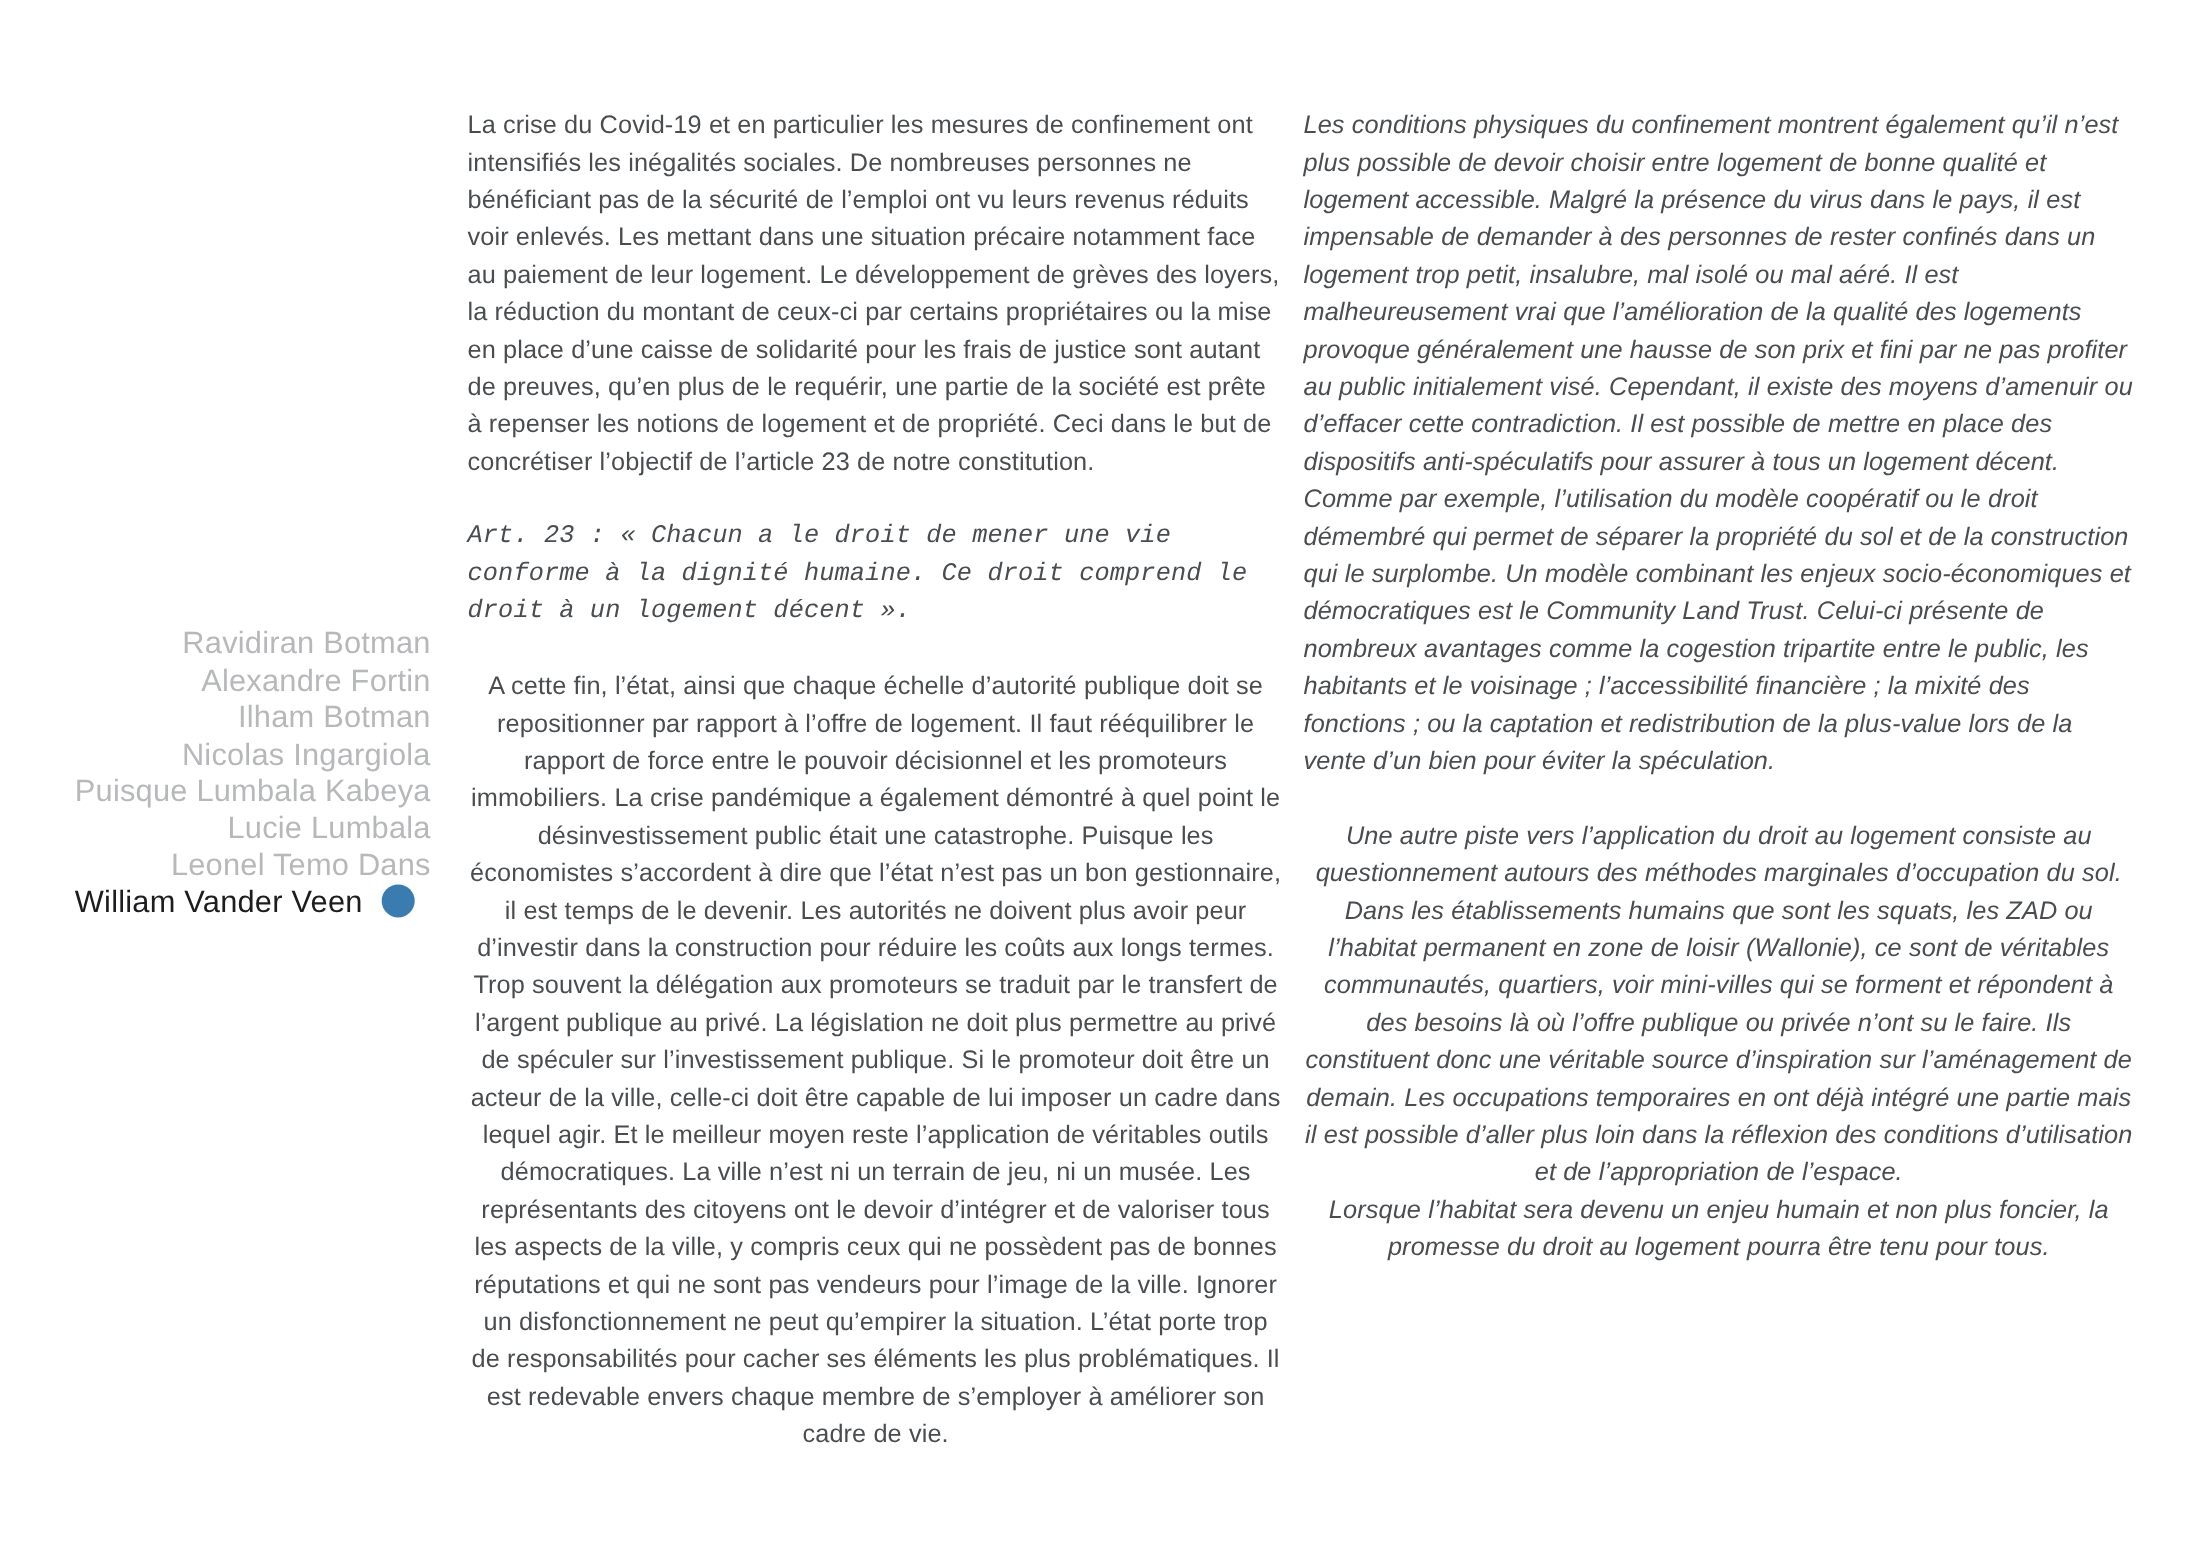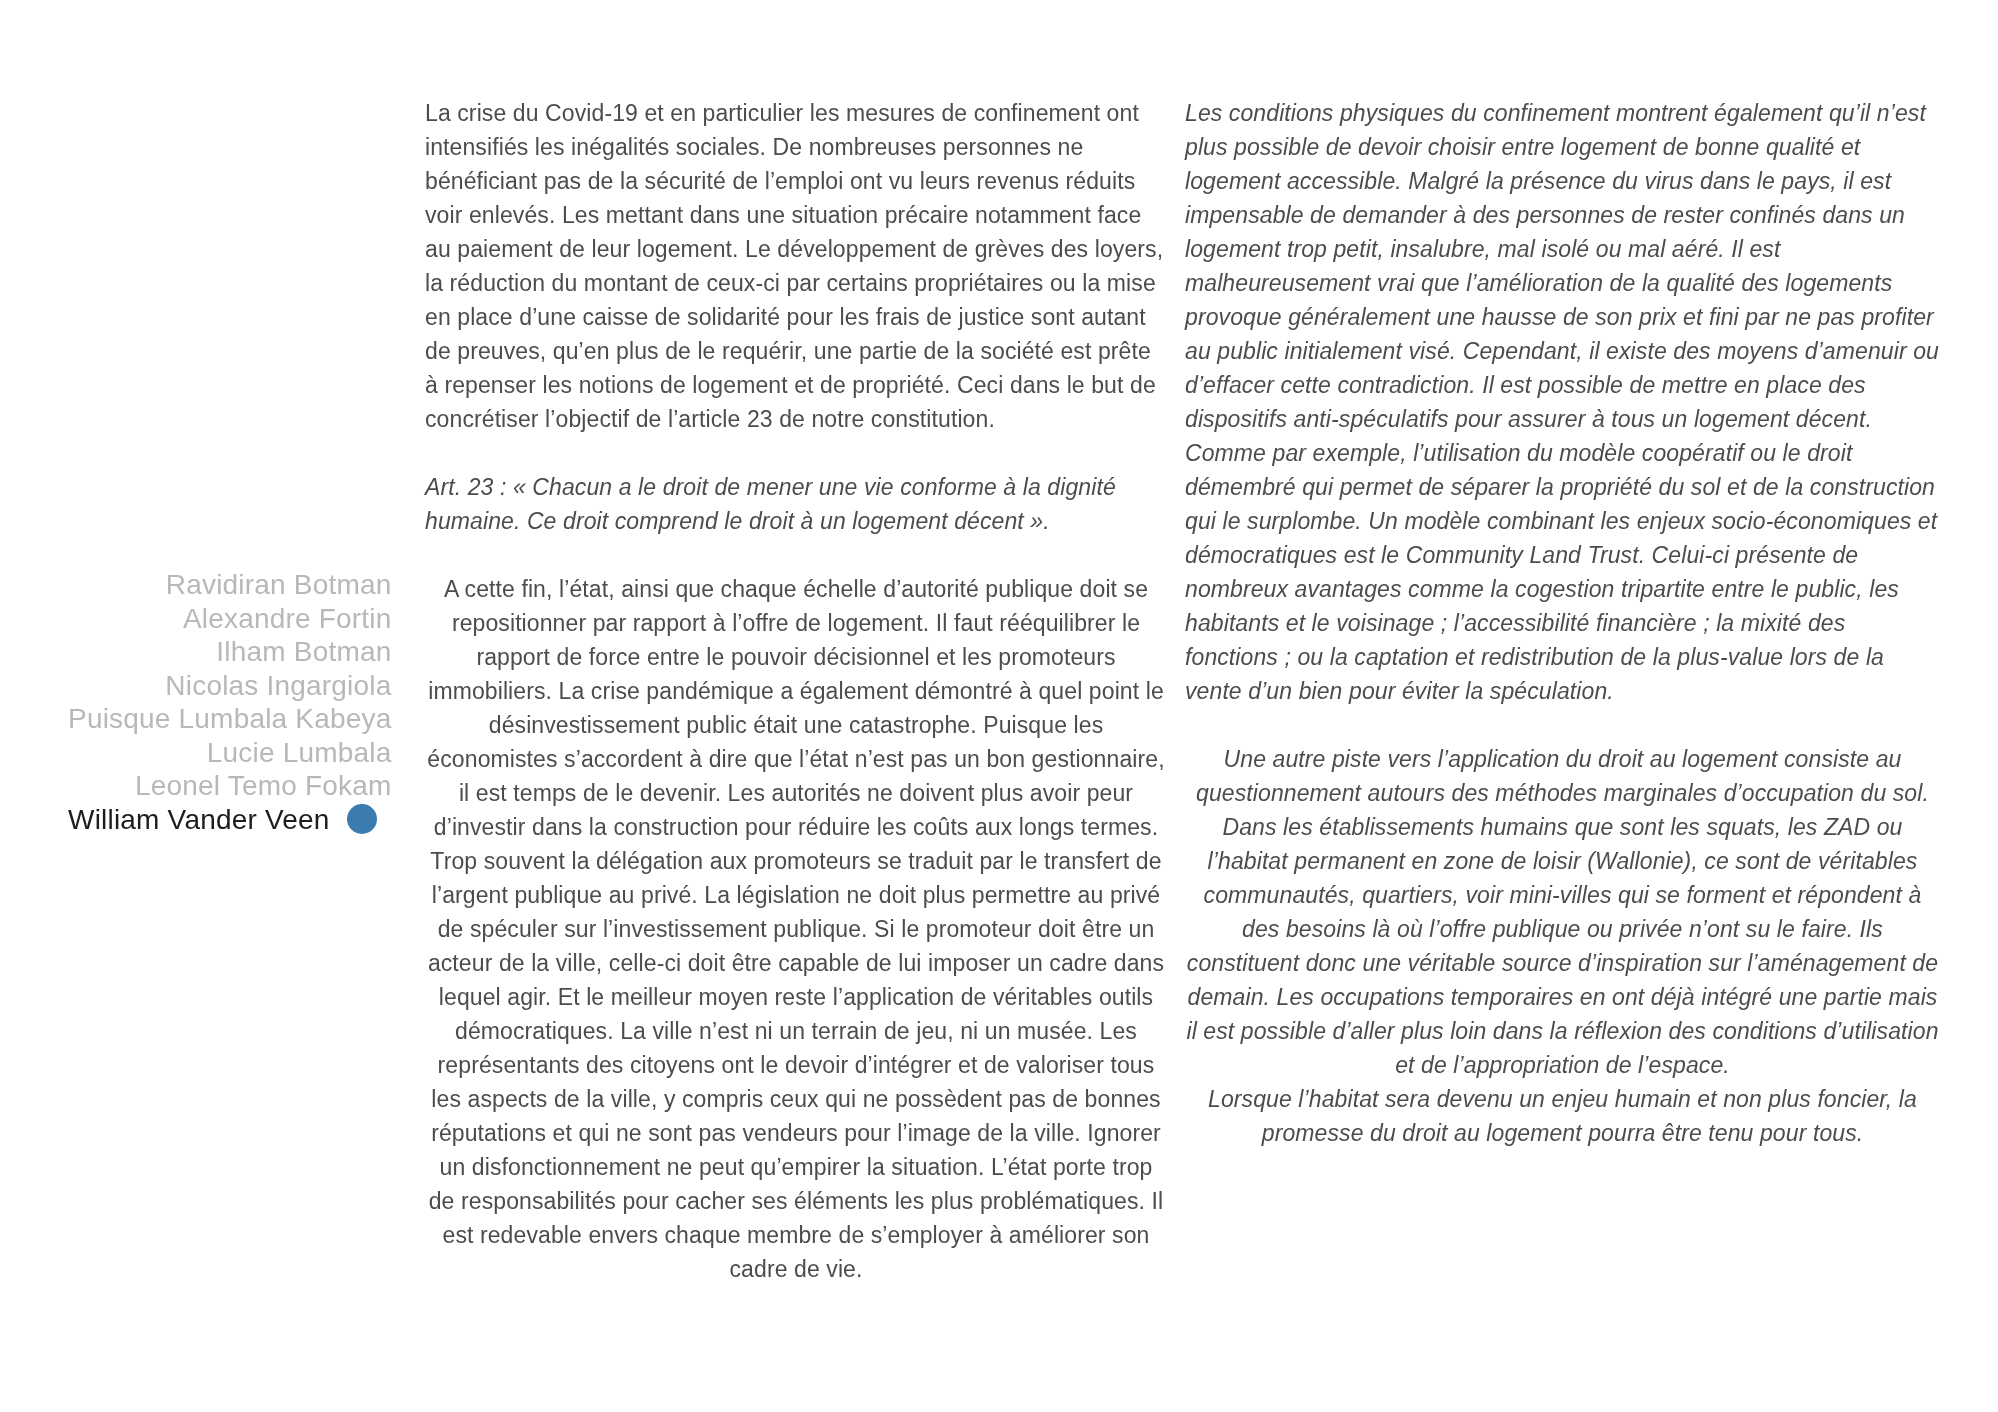--- a/index.html
+++ b/index.html
@@ -63,33 +63,34 @@
   .column p {
     margin: 16px 0 34px 0;
     white-space: pre-line;
   }
   .column p:last-child {
     margin-bottom: 0;
     text-align: center;
   }
   .quote {
     font-style: italic;
+    font-family: Liberation Mono, monospace;
   }
 </style>
 </head>
 <body>
 
 <div class="authors">
   <div class="author">Ravidiran Botman</div>
   <div class="author">Alexandre Fortin</div>
   <div class="author">Ilham Botman</div>
   <div class="author">Nicolas Ingargiola</div>
   <div class="author">Puisque Lumbala Kabeya</div>
   <div class="author">Lucie Lumbala</div>
-  <div class="author">Leonel Temo Fokam</div>
+  <div class="author">Leonel Temo Dans</div>
   <div class="author-highlight">
     <span>William Vander Veen</span>
     <span class="dot"></span>
   </div>
 </div>
 
 <div class="column col1">
   <p>La crise du Covid-19 et en particulier les mesures de confinement ont intensifiés les inégalités sociales. De nombreuses personnes ne bénéficiant pas de la sécurité de l’emploi ont vu leurs revenus réduits voir enlevés. Les mettant dans une situation précaire notamment face au paiement de leur logement. Le développement de grèves des loyers, la réduction du montant de ceux-ci par certains propriétaires ou la mise en place d’une caisse de solidarité pour les frais de justice sont autant de preuves, qu’en plus de le requérir, une partie de la société est prête à repenser les notions de logement et de propriété. Ceci dans le but de concrétiser l’objectif de l’article 23 de notre constitution.</p>
   <p class="quote">Art. 23 : « Chacun a le droit de mener une vie conforme à la dignité humaine. Ce droit comprend le droit à un logement décent ».</p>
   <p>A cette fin, l’état, ainsi que chaque échelle d’autorité publique doit se repositionner par rapport à l’offre de logement. Il faut rééquilibrer le rapport de force entre le pouvoir décisionnel et les promoteurs immobiliers. La crise pandémique a également démontré à quel point le désinvestissement public était une catastrophe. Puisque les économistes s’accordent à dire que l’état n’est pas un bon gestionnaire, il est temps de le devenir. Les autorités ne doivent plus avoir peur d’investir dans la construction pour réduire les coûts aux longs termes. Trop souvent la délégation aux promoteurs se traduit par le transfert de l’argent publique au privé. La législation ne doit plus permettre au privé de spéculer sur l’investissement publique. Si le promoteur doit être un acteur de la ville, celle-ci doit être capable de lui imposer un cadre dans lequel agir. Et le meilleur moyen reste l’application de véritables outils démocratiques. La ville n’est ni un terrain de jeu, ni un musée. Les représentants des citoyens ont le devoir d’intégrer et de valoriser tous les aspects de la ville, y compris ceux qui ne possèdent pas de bonnes réputations et qui ne sont pas vendeurs pour l’image de la ville. Ignorer un disfonctionnement ne peut qu’empirer la situation. L’état porte trop de responsabilités pour cacher ses éléments les plus problématiques. Il est redevable envers chaque membre de s’employer à améliorer son cadre de vie.</p>

